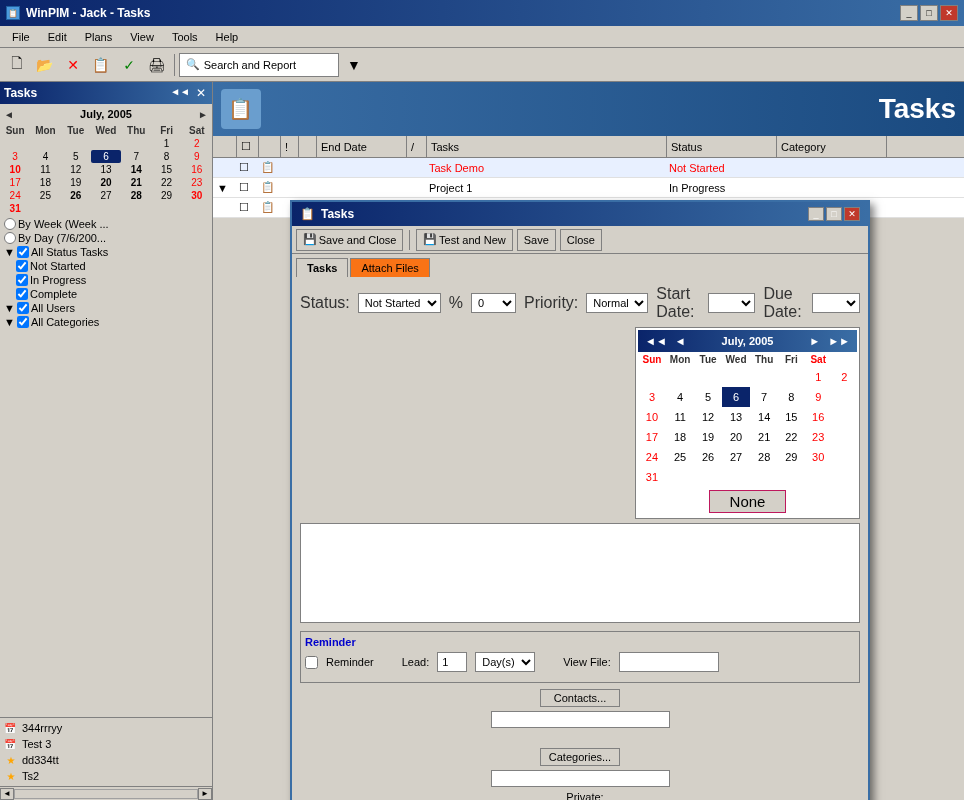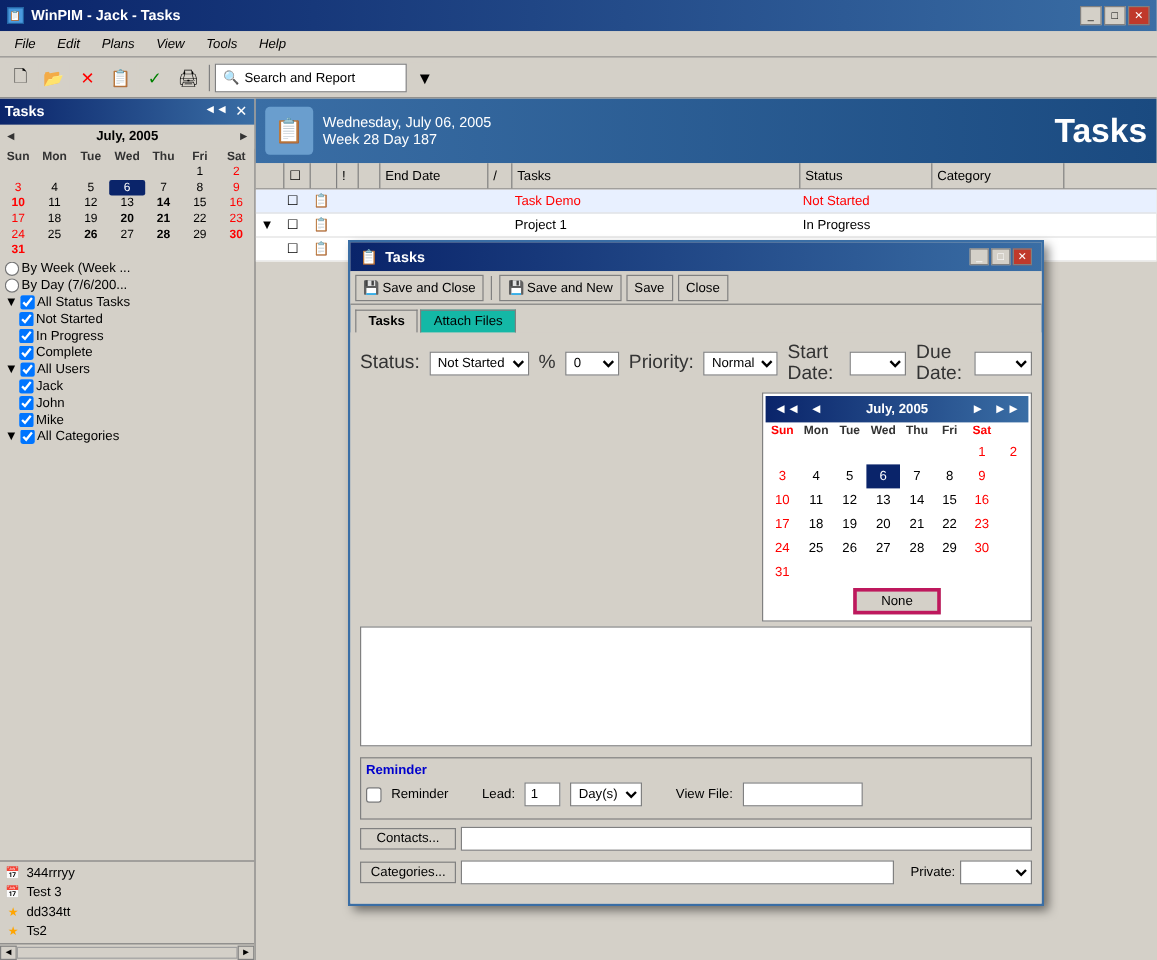--- a/index.html
+++ b/index.html
@@ -28,21 +28,21 @@
     
     .menu-bar {
       background: #d4d0c8;
       padding: 2px 4px;
       display: flex;
       gap: 2px;
       border-bottom: 1px solid #808080;
       height: 22px;
       align-items: center;
     }
-    .menu-item { padding: 2px 8px; cursor: pointer; font-size: 11px; font-style: italic; }
+    .menu-item { padding: 2px 8px; cursor: pointer; font-size: 11px; }
 
     
     .toolbar {
       background: #d4d0c8;
       padding: 2px 4px;
       display: flex;
       align-items: center;
       gap: 2px;
       border-bottom: 1px solid #808080;
       height: 34px;
@@ -164,21 +164,21 @@
       display: flex; align-items: center; gap: 2px;
       padding: 2px 6px; background: #d4d0c8;
       border: 1px solid #808080; cursor: pointer; font-size: 11px; height: 22px;
     }
     .d-sep { width: 1px; height: 20px; background: #808080; margin: 0 2px; }
 
     .dialog-tabs {
       display: flex; padding: 4px 4px 0; gap: 2px;
     }
     .dialog-tab {
-      padding: 3px 10px; background: #14b8a6; border: 1px solid #808080;
+      padding: 3px 10px; background: #f97316; border: 1px solid #808080;
       border-bottom: none; cursor: pointer; font-size: 11px;
     }
     .dialog-tab.active { background: #d4d0c8; font-weight: bold; }
 
     .dialog-body { padding: 8px; background: #d4d0c8; }
 
     .form-row { display: flex; align-items: center; gap: 8px; margin-bottom: 6px; }
     .form-label { font-size: 16px; color: #333; }
     .form-select {
       height: 20px; font-size: 11px; border: 1px solid #808080;
@@ -203,34 +203,34 @@
     .cal-dd-table { width: 100%; border-collapse: collapse; }
     .cal-dd-th { text-align: center; font-size: 10px; color: #333; padding: 2px 1px; width: 30px; }
     .cal-dd-td {
       text-align: center; font-size: 11px; padding: 2px 1px;
       cursor: pointer; width: 30px; height: 20px;
     }
     .cal-dd-today { background: #0a246a; color: white; }
     .cal-dd-sun { color: red; }
     .none-btn {
       display: block; margin: 3px auto; padding: 2px 20px;
-      background: #d4d0c8; border: 3px solid #be185d; cursor: pointer;
-      font-size: 11px;
+      background: #d4d0c8; border: 1px solid #be185d; cursor: pointer;
+      font-size: 15px;
     }
 
     .content-area {
       background: white; border: 1px solid #808080;
       width: 100%; height: 100px; margin-bottom: 6px;
       font-size: 11px; padding: 4px; resize: none; font-family: inherit;
     }
 
     .reminder-section { border: 1px solid #808080; padding: 4px; margin-bottom: 6px; }
     .reminder-title { font-size: 11px; color: #0000cc; font-weight: bold; margin-bottom: 4px; }
 
-    .bottom-row { display: flex; align-items: center; gap: 4px; margin-bottom: 8px; }
+    .bottom-row { display: flex; align-items: center; gap: 4px; margin-bottom: 20px; flex-direction: column; }
     .contacts-btn {
       padding: 2px 8px; background: #d4d0c8; border: 1px solid #808080;
       cursor: pointer; font-size: 11px; min-width: 80px; text-align: center;
     }
     .contacts-input { flex: 1; height: 20px; border: 1px solid #808080; background: white; }
 
     
     ::-webkit-scrollbar { width: 14px; }
     ::-webkit-scrollbar-track { background: #d4d0c8; }
     ::-webkit-scrollbar-thumb { background: #808080; border: 1px solid #d4d0c8; }
@@ -388,34 +388,20 @@
         <div class="tree-item">
           <input type="checkbox" checked="" class="tree-checkbox" style="">
           <span>Complete</span>
         </div>
       </div>
       <div class="tree-item">
         <span>▼</span>
         <input type="checkbox" checked="" class="tree-checkbox" style="">
         <span>All Users</span>
       </div>
-      <div class="tree-indent">
-        <div class="tree-item">
-          <input type="checkbox" checked="" class="tree-checkbox" style="">
-          <span>Jack</span>
-        </div>
-        <div class="tree-item">
-          <input type="checkbox" checked="" class="tree-checkbox" style="">
-          <span>John</span>
-        </div>
-        <div class="tree-item">
-          <input type="checkbox" checked="" class="tree-checkbox" style="">
-          <span>Mike</span>
-        </div>
-      </div>
       <div class="tree-item">
         <span>▼</span>
         <input type="checkbox" checked="" class="tree-checkbox" style="">
         <span>All Categories</span>
       </div>
     </div>
 
     <div class="appt-section">
       <div class="appt-item">
         <span class="appt-icon">📅</span>
@@ -440,24 +426,20 @@
       <div style="flex:1;height:10px;background:#d4d0c8;border:1px solid #a0a0a0;"></div>
       <div style="width:14px;height:12px;background:#d4d0c8;border:1px solid #808080;display:flex;align-items:center;justify-content:center;font-size:8px;cursor:pointer;">►</div>
     </div>
   </div>
 
   <div class="right-panel">
 
     <div class="header-bar">
       <div style="display:flex;align-items:center;">
         <div class="header-icon">📋</div>
-        <div class="header-info">
-          <div>Wednesday, July 06, 2005</div>
-          <div>Week 28  Day 187</div>
-        </div>
       </div>
       <div class="header-title">Tasks</div>
     </div>
 
     <div class="col-headers">
       <div class="col-h" style="width:22px;"></div>
       <div class="col-h" style="width:22px;">☐</div>
       <div class="col-h" style="width:22px;"></div>
       <div class="col-h" style="width:18px;">!</div>
       <div class="col-h" style="width:18px;"></div>
@@ -527,21 +509,21 @@
   </div>
 
   <div class="dialog-toolbar">
     <button class="d-tool-btn">
       <span>💾</span>
       <span>Save and Close</span>
     </button>
     <div class="d-sep"></div>
     <button class="d-tool-btn">
       <span>💾</span>
-      <span>Save and New</span>
+      <span>Test and New</span>
     </button>
     <button class="d-tool-btn">
       <span>Save</span>
     </button>
     <button class="d-tool-btn">
       <span>Close</span>
     </button>
   </div>
 
   <div class="dialog-tabs">

